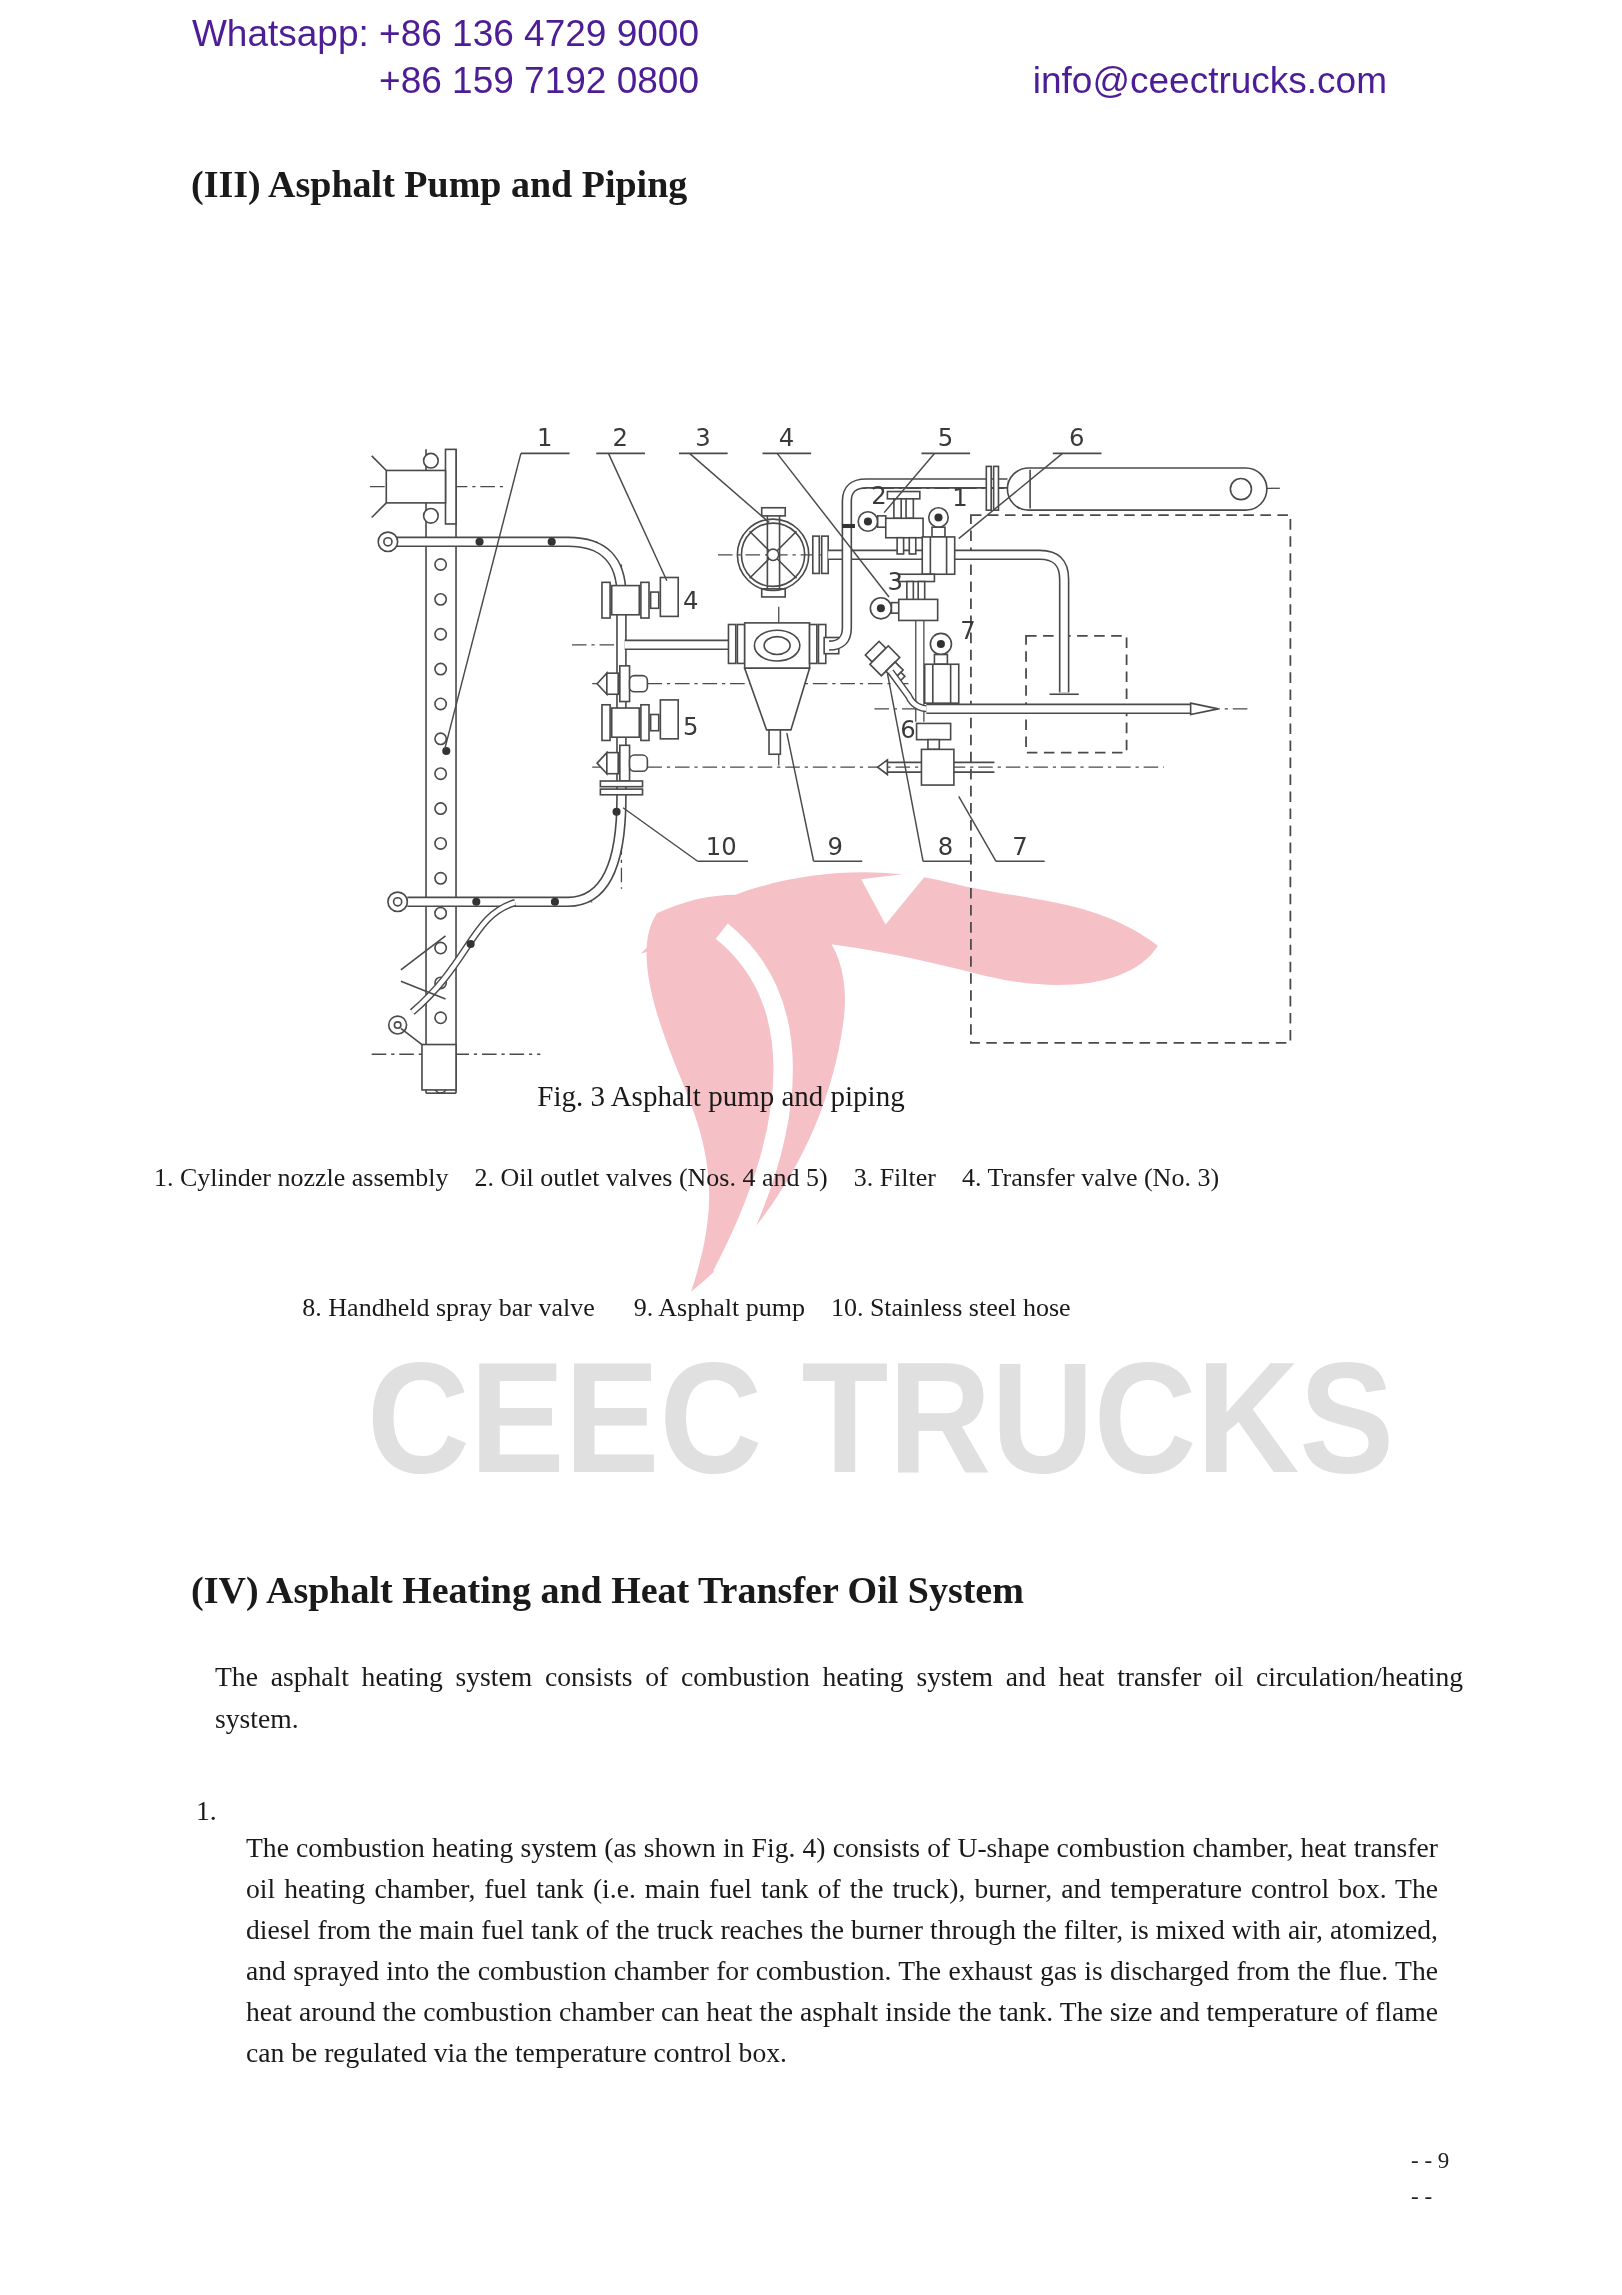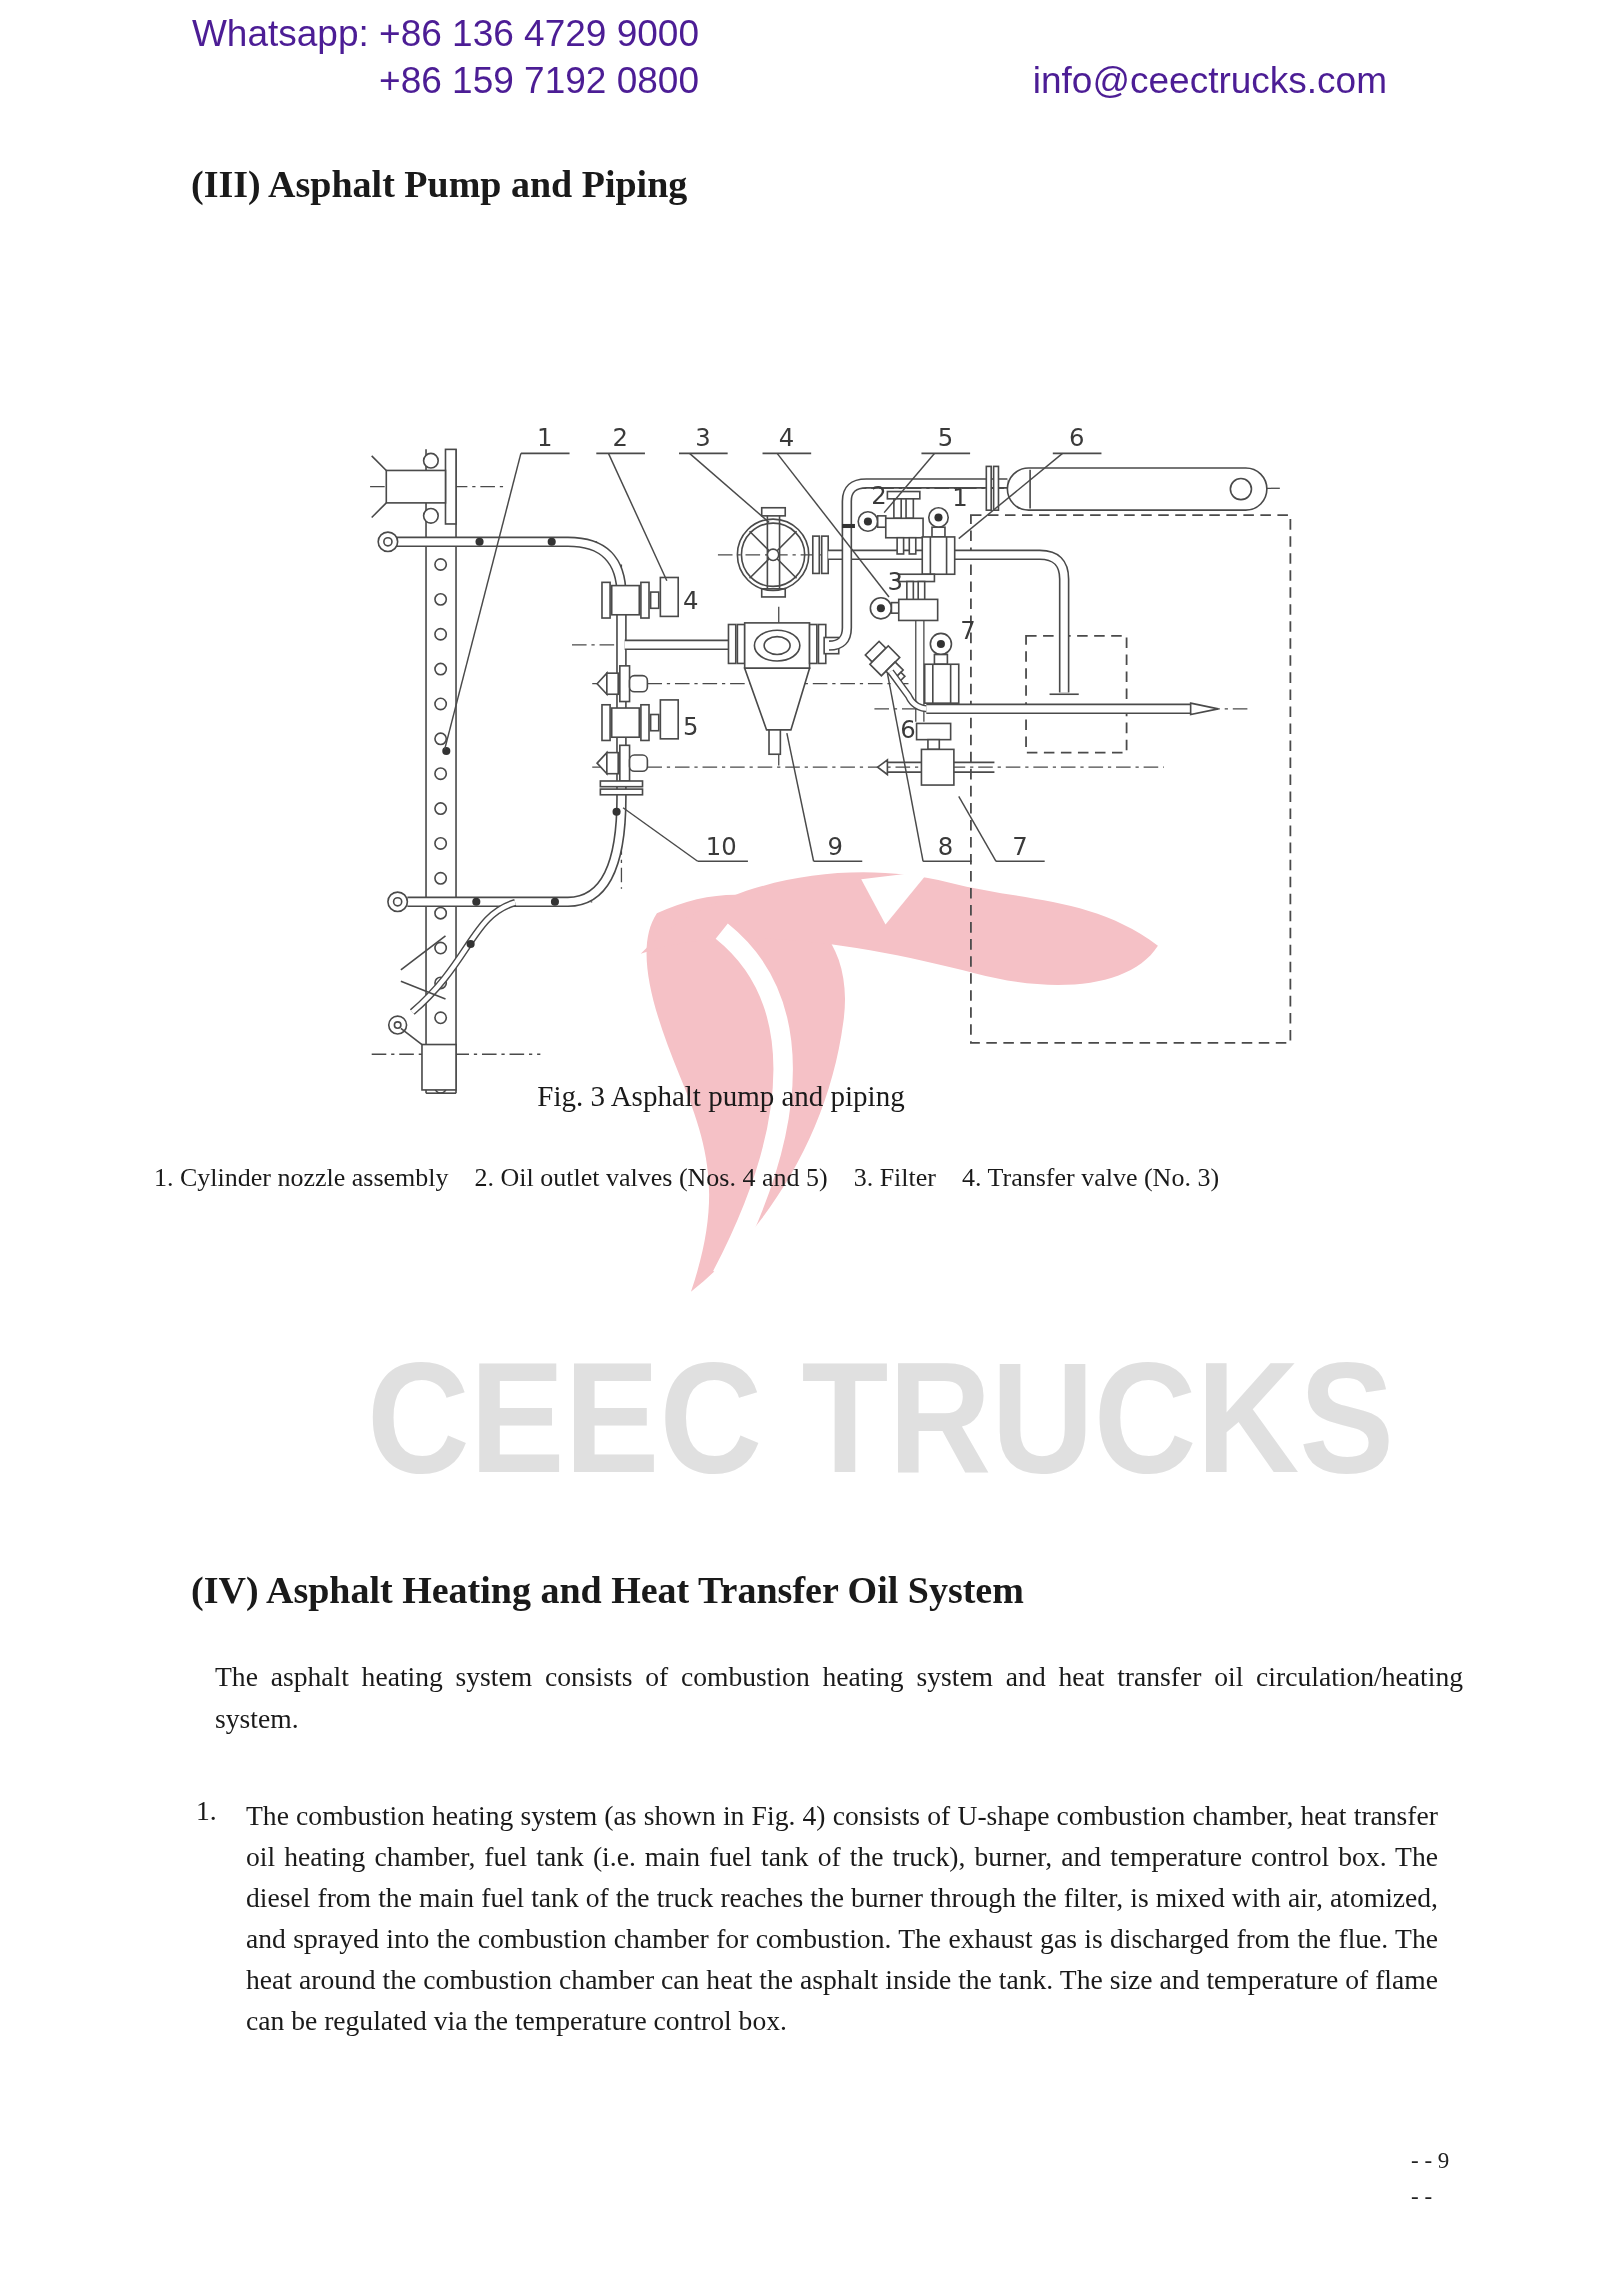--- a/index.html
+++ b/index.html
@@ -9,21 +9,21 @@
   .contact{position:absolute;top:9.7px;font-family:"Liberation Sans",sans-serif;
            font-size:37px;line-height:47px;color:#4c1d95;text-align:right;white-space:pre;}
   .contact.wa{right:923px;}
   .contact.em{right:235px;}
   
   .h-sec{position:absolute;left:191px;font-size:38px;font-weight:bold;letter-spacing:0px;}
   .para{position:absolute;left:191px;width:1248px;font-size:27.6px;line-height:42px;
         text-align:justify;text-align-last:left;}
   .listnum{position:absolute;left:196px;font-size:27.6px;}
   .listtext{position:absolute;left:246px;width:1192px;font-size:27.6px;line-height:41px;
-        text-align:justify;text-align-last:left;}
+        text-align:justify;text-align-last:left;margin-top:32px;}
   
   .fig-caption{position:absolute;left:0;width:1442px;text-align:center;font-size:29px;z-index:3;}
   .legend-line{position:absolute;left:0;width:1373px;text-align:center;font-size:26px;
         white-space:pre;z-index:3;}
   .brandtext{position:absolute;left:367px;top:1327px;font-family:"Liberation Sans",sans-serif;
         font-weight:bold;font-size:158px;color:#e0e0e0;letter-spacing:0px;
         transform:scaleX(0.9);transform-origin:left top;z-index:0;white-space:pre;}
   .swoosh{position:absolute;left:600px;top:850px;z-index:0;}
   .diagram{position:absolute;left:349px;top:402px;z-index:1;}
   
@@ -321,20 +321,21 @@
     <text class="num" x="412" y="410">5</text>
     <text class="num" x="644" y="126">2</text>
     <text class="num" x="744" y="128">1</text>
     <text class="num" x="664" y="232">3</text>
     <text class="num" x="754" y="292">7</text>
     <text class="num" x="680" y="414">6</text>
   </svg>
 
   <div class="fig-caption" style="top:1080px;">Fig. 3 Asphalt pump and piping</div>
   <div class="legend-line" style="top:1163px;">1. Cylinder nozzle assembly    2. Oil outlet valves (Nos. 4 and 5)    3. Filter    4. Transfer valve (No. 3)</div>
+  <div class="legend-line" style="top:1293px;">8. Handheld spray bar valve      9. Asphalt pump    10. Stainless steel hose</div>
 
   <div class="h-sec" style="top:1568px;">(IV) Asphalt Heating and Heat Transfer Oil System</div>
   <div class="para" style="top:1656px;margin-left:24px;">The asphalt heating system consists of combustion heating system and heat transfer oil circulation/heating system.</div>
   <div class="listnum" style="top:1795px;">1.</div>
   <div class="listtext" style="top:1795px;">The combustion heating system (as shown in Fig. 4) consists of U-shape combustion chamber, heat transfer oil heating chamber, fuel tank (i.e. main fuel tank of the truck), burner, and temperature control box. The diesel from the main fuel tank of the truck reaches the burner through the filter, is mixed with air, atomized, and sprayed into the combustion chamber for combustion. The exhaust gas is discharged from the flue. The heat around the combustion chamber can heat the asphalt inside the tank. The size and temperature of flame can be regulated via the temperature control box.</div>
 
   <div class="footer" style="top:2148px;">- - 9</div>
   <div class="footer" style="top:2184px;">- -</div>
 
 </div>

